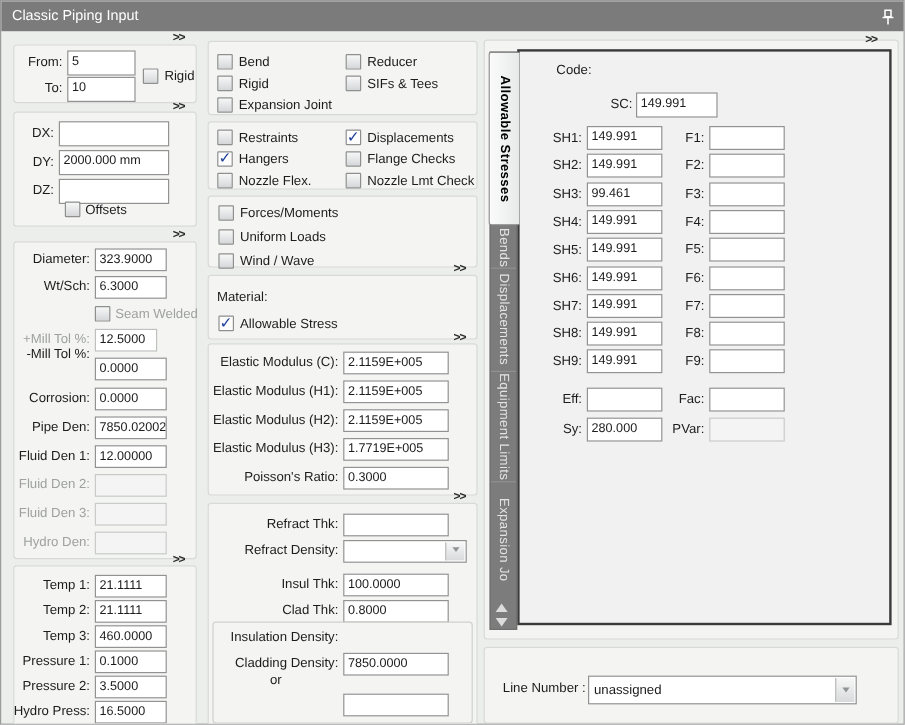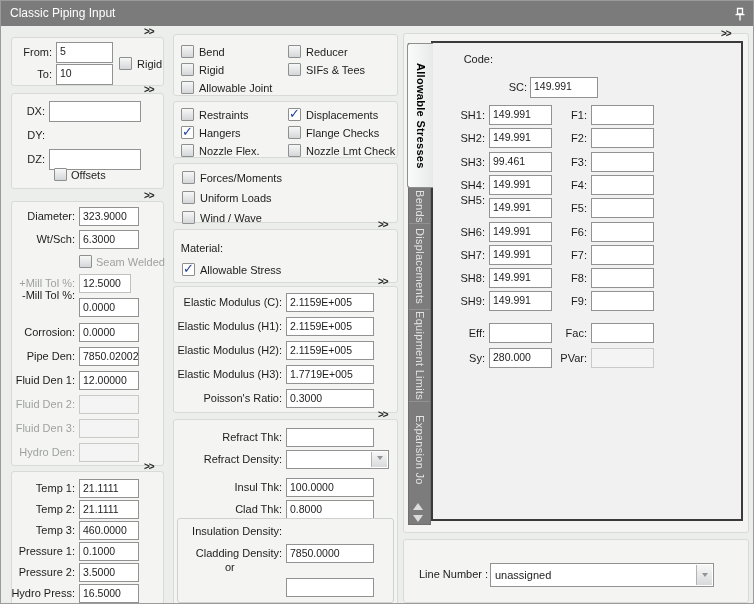--- a/index.html
+++ b/index.html
@@ -72,20 +72,21 @@
   <span class="lbl" style="left:14px;top:67px;width:37px">To:</span>
   <div class="tb" style="left:55px;top:63px;width:57px;height:21px">10</div>
   <span class="cb" style="left:118px;top:56px"></span>
   <span class="cl" style="left:136px;top:57px">Rigid</span>
 
   <div class="grp" style="left:10px;top:92px;width:153px;height:96px"></div>
   <span class="chev" style="left:143px;top:84px">&gt;&gt;</span>
   <span class="lbl" style="left:14px;top:104px;width:30px">DX:</span>
   <div class="tb" style="left:48px;top:100px;width:92px;height:21px"></div>
   <span class="lbl" style="left:14px;top:128px;width:30px">DY:</span>
+  <div class="tb" style="left:48px;top:124px;width:92px;height:21px">2000.000 mm</div>
   <span class="lbl" style="left:14px;top:152px;width:30px">DZ:</span>
   <div class="tb" style="left:48px;top:148px;width:92px;height:21px"></div>
   <span class="cb" style="left:53px;top:167px"></span>
   <span class="cl" style="left:70px;top:168px">Offsets</span>
 
   <div class="grp" style="left:10px;top:200px;width:153px;height:265px"></div>
   <span class="chev" style="left:143px;top:190px">&gt;&gt;</span>
   <span class="lbl" style="left:10px;top:209px;width:64px">Diameter:</span>
   <div class="tb" style="left:78px;top:206px;width:60px">323.9000</div>
   <span class="lbl" style="left:10px;top:232px;width:64px">Wt/Sch:</span>
@@ -123,21 +124,21 @@
   <div class="tb" style="left:78px;top:562px;width:60px">3.5000</div>
   <span class="lbl" style="left:8px;top:586px;width:66px">Hydro Press:</span>
   <div class="tb" style="left:78px;top:583px;width:60px">16.5000</div>
 
   <div class="grp" style="left:172px;top:33px;width:225px;height:62px"></div>
   <span class="cb" style="left:180px;top:44px"></span>
   <span class="cl" style="left:198px;top:45px">Bend</span>
   <span class="cb" style="left:180px;top:62px"></span>
   <span class="cl" style="left:198px;top:63px">Rigid</span>
   <span class="cb" style="left:180px;top:80px"></span>
-  <span class="cl" style="left:198px;top:81px">Allowable Joint</span>
+  <span class="cl" style="left:198px;top:81px">Expansion Joint</span>
   <span class="cb" style="left:287px;top:44px"></span>
   <span class="cl" style="left:305px;top:45px">Reducer</span>
   <span class="cb" style="left:287px;top:62px"></span>
   <span class="cl" style="left:305px;top:63px">SIFs &amp; Tees</span>
 
   <div class="grp" style="left:172px;top:100px;width:225px;height:57px"></div>
   <span class="cb" style="left:180px;top:107px"></span>
   <span class="cl" style="left:198px;top:108px">Restraints</span>
   <span class="cb on" style="left:180px;top:125px"></span>
   <span class="cl" style="left:198px;top:126px">Hangers</span>
@@ -224,21 +225,21 @@
   <span class="lbl z2" style="left:546px;top:131px;width:40px">F2:</span>
   <div class="tb z2" style="left:590px;top:127px;width:63px;height:20px"></div>
   <span class="lbl z2" style="left:430px;top:155px;width:54px">SH3:</span>
   <div class="tb z2" style="left:488px;top:151px;width:63px;height:20px">99.461</div>
   <span class="lbl z2" style="left:546px;top:155px;width:40px">F3:</span>
   <div class="tb z2" style="left:590px;top:151px;width:63px;height:20px"></div>
   <span class="lbl z2" style="left:430px;top:178px;width:54px">SH4:</span>
   <div class="tb z2" style="left:488px;top:174px;width:63px;height:20px">149.991</div>
   <span class="lbl z2" style="left:546px;top:178px;width:40px">F4:</span>
   <div class="tb z2" style="left:590px;top:174px;width:63px;height:20px"></div>
-  <span class="lbl z2" style="left:430px;top:193px;width:54px">SH5:</span>
+  <span class="lbl z2" style="left:430px;top:202px;width:54px">SH5:</span>
   <div class="tb z2" style="left:488px;top:197px;width:63px;height:20px">149.991</div>
   <span class="lbl z2" style="left:546px;top:201px;width:40px">F5:</span>
   <div class="tb z2" style="left:590px;top:197px;width:63px;height:20px"></div>
   <span class="lbl z2" style="left:430px;top:225px;width:54px">SH6:</span>
   <div class="tb z2" style="left:488px;top:221px;width:63px;height:20px">149.991</div>
   <span class="lbl z2" style="left:546px;top:225px;width:40px">F6:</span>
   <div class="tb z2" style="left:590px;top:221px;width:63px;height:20px"></div>
   <span class="lbl z2" style="left:430px;top:248px;width:54px">SH7:</span>
   <div class="tb z2" style="left:488px;top:244px;width:63px;height:20px">149.991</div>
   <span class="lbl z2" style="left:546px;top:248px;width:40px">F7:</span>

